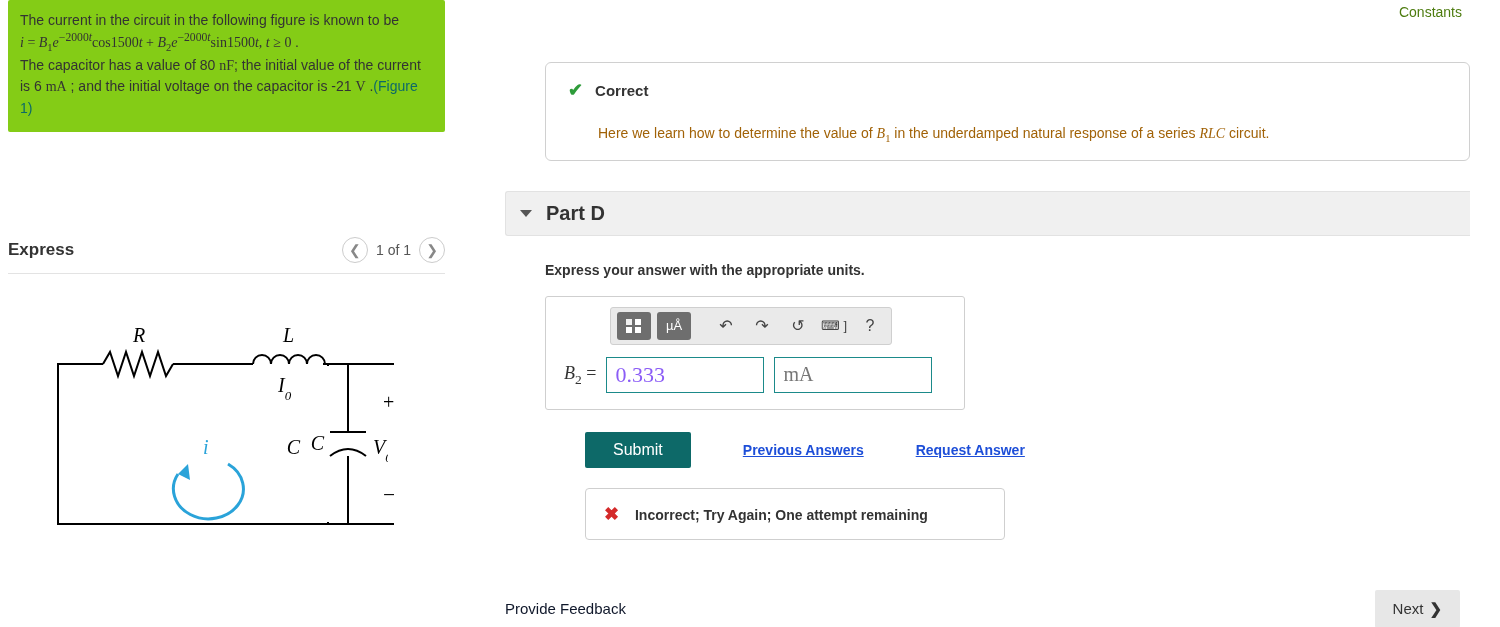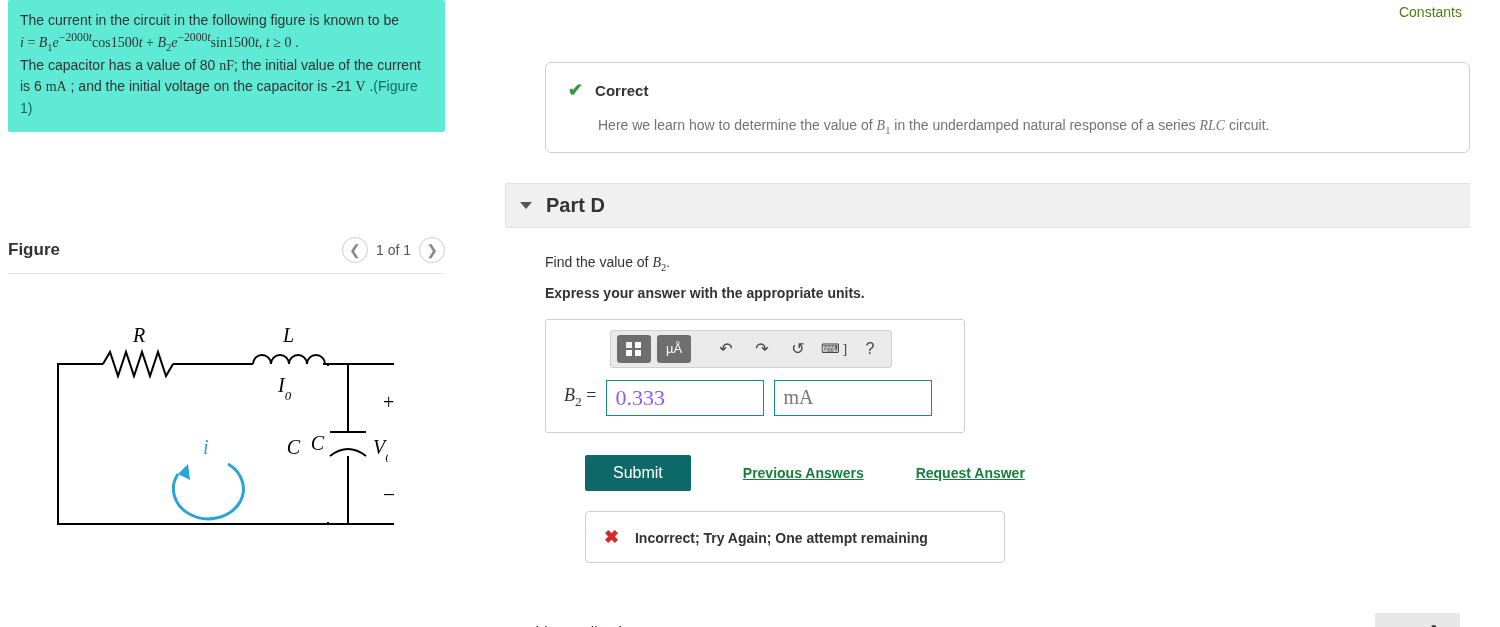--- a/index.html
+++ b/index.html
@@ -21,21 +21,21 @@
     padding: 0 30px 0 50px;
     position: relative;
   }
   .top-links {
     text-align: right;
     color: #4d7c0f;
     font-size: 14px;
     padding: 4px 8px 8px 0;
   }
   .problem-box {
-    background: #5eead4;
+    background: #84cc16;
     padding: 10px 15px 14px 12px;
     border-radius: 2px;
     line-height: 1.45;
     color: #333;
     font-size: 14px;
   }
   .figure-head {
     display: flex;
     align-items: center;
     justify-content: space-between;
@@ -55,21 +55,21 @@
 
   .feedback-box {
     border: 1px solid #d0d0d0;
     border-radius: 6px;
     padding: 16px 22px;
     margin: 34px 0 0 40px;
   }
   .correct-line { display: flex; align-items: center; gap: 12px; }
   .check-icon { color: #2e9c3a; font-size: 18px; font-weight: bold; }
   .correct-title { font-weight: bold; font-size: 15px; }
-  .correct-desc { margin: 16px 0 0 30px; color: #737373; }
+  .correct-desc { margin: 24px 0 0 30px; color: #a16207; }
 
   .part-bar {
     margin-top: 30px;
     background: #f0f0f0;
     border: 1px solid #e2e2e2;
     border-right: none;
     border-radius: 3px 0 0 3px;
     padding: 10px 14px;
     display: flex; align-items: center; gap: 14px;
     font-size: 20px;
@@ -121,21 +121,21 @@
     border: 1px solid #1b8a8a; height: 36px; font-size: 20px;
     padding: 2px 8px; width: 158px; font-family: 'Times New Roman', serif;
     color: #777; outline: none;
   }
 
   .submit-row { margin: 22px 0 0 40px; display: flex; align-items: center; gap: 22px; }
   .submit-btn {
     background: #0d6968; color: #fff; border: none; padding: 9px 28px;
     font-size: 16px; border-radius: 2px; cursor: pointer;
   }
-  .link { color: #15803d; font-weight: bold; text-decoration: underline; font-size: 14px; cursor: pointer; padding-left: 30px; }
+  .link { color: #1d4ed8; font-weight: bold; text-decoration: underline; font-size: 14px; cursor: pointer; padding-left: 30px; }
 
   .result-box {
     border: 1px solid #cfcfcf; border-radius: 4px;
     margin: 20px 0 0 40px; padding: 14px 18px;
     display: inline-block; min-width: 420px;
   }
   .x-icon { color: #d42a2a; font-size: 18px; font-weight: bold; margin-right: 12px; }
   .result-text { font-weight: bold; }
 
   .footer-row {
@@ -161,21 +161,21 @@
   <div class="left-col">
     <div class="problem-box">
       <span>The current in the circuit in the following figure is known to be</span><br>
       <span class="math">
         i <span class="rm">=</span> B<sub class="ms">1</sub>e<sup><span class="rm">−2000</span>t</sup><span class="rm">cos1500</span>t <span class="rm">+</span> B<sub class="ms">2</sub>e<sup><span class="rm">−2000</span>t</sup><span class="rm">sin1500</span>t<span class="rm">,</span> t <span class="rm">≥ 0</span>
       </span>.<br>
       <span>The capacitor has a value of 80 </span><span class="math rm">nF</span><span>; the initial value of the current is 6 </span><span class="math rm">mA</span><span> ; and the initial voltage on the capacitor is -21 </span><span class="math rm">V</span><span> .</span><span class="figlink">(Figure 1)</span>
     </div>
 
     <div class="figure-head">
-      <div class="figure-title">Figure</div>
+      <div class="figure-title">Express</div>
       <div class="fig-pager">
         <div class="circ-btn">❮</div>
         <span>1 of 1</span>
         <div class="circ-btn">❯</div>
       </div>
     </div>
 
     <div class="figure-img">
       <svg width="400" height="220" viewBox="0 0 400 220">
 
@@ -244,23 +244,20 @@
         <span>Here we learn how to determine the value of </span><span class="math">B<sub class="ms">1</sub></span><span> in the underdamped natural response of a series </span><span class="math">RLC</span><span> circuit.</span>
       </div>
     </div>
 
     <div class="part-bar">
       <span class="caret-down"></span>
       <span class="part-title">Part D</span>
     </div>
 
     <div class="question-area">
-      <div class="q-line">
-        <span>Find the value of </span><span class="math">B<sub class="ms">2</sub></span><span>.</span>
-      </div>
       <div class="q-instr">Express your answer with the appropriate units.</div>
 
       <div class="answer-wrap">
         <div class="toolbar">
           <div class="tb-btn">
             <svg width="18" height="16">
                 <rect x="1" y="1" width="6" height="6" fill="#fff" opacity="0.9"></rect>
                 <rect x="10" y="1" width="6" height="6" fill="#fff"></rect>
                 <rect x="1" y="9" width="6" height="6" fill="#fff"></rect>
                 <rect x="10" y="9" width="6" height="6" fill="#fff"></rect>

